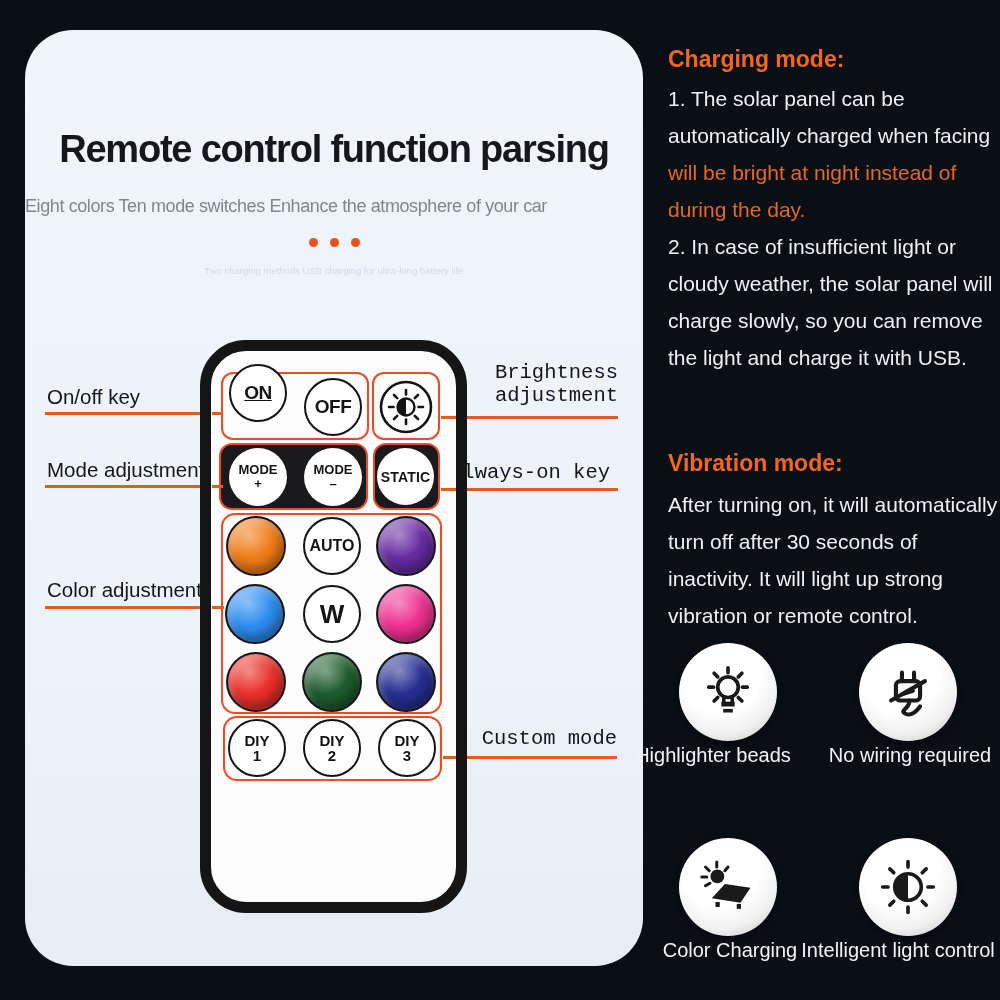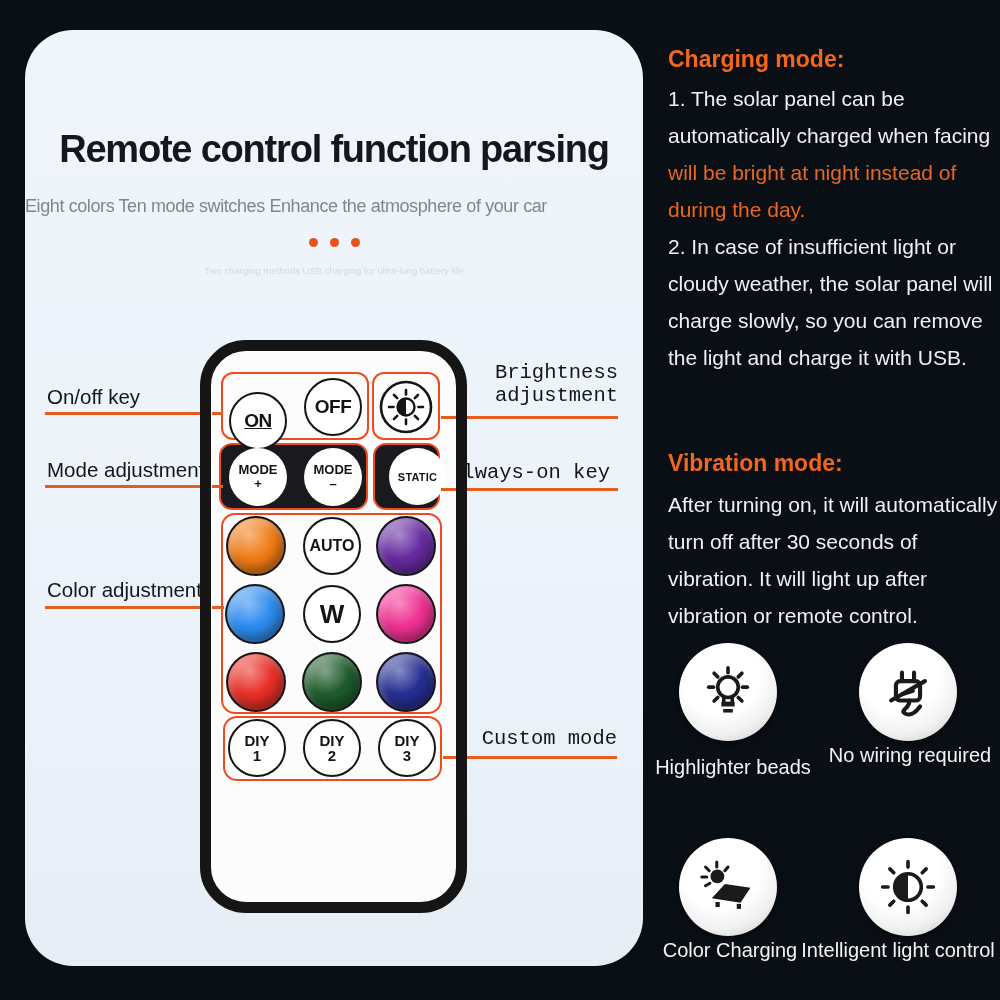--- a/index.html
+++ b/index.html
@@ -27,25 +27,25 @@
   .blackbox{position:absolute;background:#1a1a1e;border:2.5px solid #f04a22;border-radius:13px;z-index:3;box-sizing:border-box;}
   .bb-mode{left:219px;top:443px;width:149px;height:67px;}
   .bb-static{left:373px;top:443px;width:67px;height:67px;}
   .grp-colors{left:221px;top:513px;width:221px;height:201px;border-radius:14px;}
   .grp-diy{left:223px;top:716px;width:219px;height:65px;border-radius:14px;}
 
   .key{position:absolute;z-index:4;display:flex;align-items:center;justify-content:center;
        border-radius:50%;background:#fff;border:2.5px solid #141414;box-sizing:border-box;
        font-weight:700;color:#141414;text-align:center;}
   .key.k-on,.key.k-off{width:58px;height:58px;font-size:19px;letter-spacing:-0.5px;}
-  .k-on{left:229px;top:392px;text-decoration:underline;} .k-off{left:304px;top:378px;}
+  .k-on{left:229px;top:364px;text-decoration:underline;} .k-off{left:304px;top:378px;}
   .k-bright{left:378px;top:379px;width:56px;height:56px;z-index:4;position:absolute;}
   .key.k-mode{width:58px;height:58px;font-size:13px;line-height:14px;border:none;}
   .k-modep{left:229px;top:448px;} .k-modem{left:304px;top:448px;}
-  .key.k-static{left:389px;top:448px;width:57px;height:57px;font-size:11px;border:none;letter-spacing:0.2px;}
+  .key.k-static{left:377px;top:448px;width:57px;height:57px;font-size:14px;border:none;letter-spacing:0.2px;}
   .key.k-auto{left:303px;top:517px;width:58px;height:58px;font-size:16px;}
   .key.k-w{left:303px;top:585px;width:58px;height:58px;font-size:26px;}
   .cbtn{position:absolute;z-index:4;width:60px;height:60px;border-radius:50%;border:2px solid #16161a;box-sizing:border-box;
         box-shadow:inset -4px -7px 10px rgba(0,0,0,0.35), inset 4px 6px 8px rgba(255,255,255,0.35);}
   .key.k-diy{width:58px;height:58px;font-size:15px;line-height:15px;}
   .k-diy1{left:228px;top:719px;} .k-diy2{left:303px;top:719px;} .k-diy3{left:378px;top:719px;}
 
   
   .cl-line{position:absolute;height:2.5px;background:#e65b1e;z-index:1;}
   .cl-seg{position:absolute;height:2.5px;background:#e65b1e;z-index:5;}
@@ -169,21 +169,21 @@
     <div>2. In case of insufficient light or</div>
     <div>cloudy weather, the solar panel will</div>
     <div>charge slowly, so you can remove</div>
     <div>the light and charge it with USB.</div>
   </div>
 
   <div class="sec-head" style="top:450px;">Vibration mode:</div>
   <div class="sec-body" style="top:486px;">
     <div>After turning on, it will automatically</div>
     <div>turn off after 30 seconds of</div>
-    <div>vibration. It will light up after</div>
+    <div>inactivity. It will light up strong</div>
     <div>vibration or remote control.</div>
   </div>
 
   <div class="feat-icon" style="left:679px;top:643px;">
     <svg width="58" height="58" viewBox="0 0 48 48">
       <g stroke="#1a1a1a" stroke-width="3" stroke-linecap="round" fill="none">
         <circle cx="24" cy="20" r="8.5"></circle>
         <line x1="24" y1="4" x2="24" y2="8"></line>
           <line x1="8" y1="20" x2="12" y2="20"></line>
           <line x1="36" y1="20" x2="40" y2="20"></line>
@@ -235,18 +235,18 @@
         <line x1="3" y1="24" x2="7.5" y2="24"></line>
           <line x1="40.5" y1="24" x2="45" y2="24"></line>
         <line x1="9" y1="9" x2="12.2" y2="12.2"></line>
           <line x1="35.8" y1="35.8" x2="39" y2="39"></line>
         <line x1="39" y1="9" x2="35.8" y2="12.2"></line>
           <line x1="12.2" y1="35.8" x2="9" y2="39"></line>
       </g>
     </svg>
   </div>
 
-  <div class="feat-label" style="left:648px;top:744px;width:170px;margin-top:12px;">Highlighter beads</div>
+  <div class="feat-label" style="left:628px;top:744px;width:170px;">Highlighter beads</div>
   <div class="feat-label" style="left:820px;top:744px;width:180px;">No wiring required</div>
   <div class="feat-label" style="left:645px;top:939px;width:170px;">Color Charging</div>
   <div class="feat-label" style="left:793px;top:939px;width:210px;">Intelligent light control</div>
 
 </div>
 
 </body></html>

